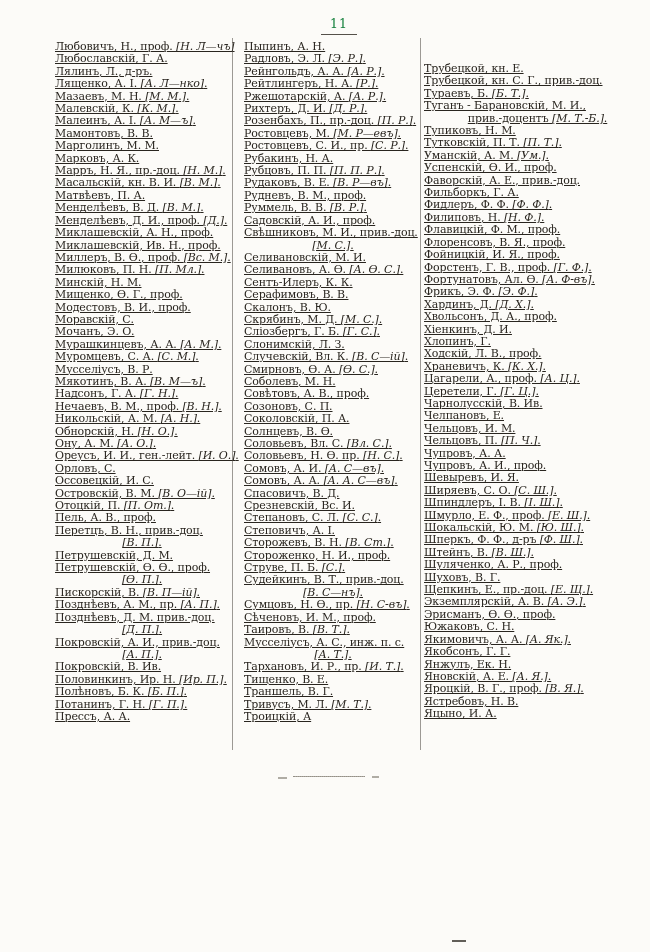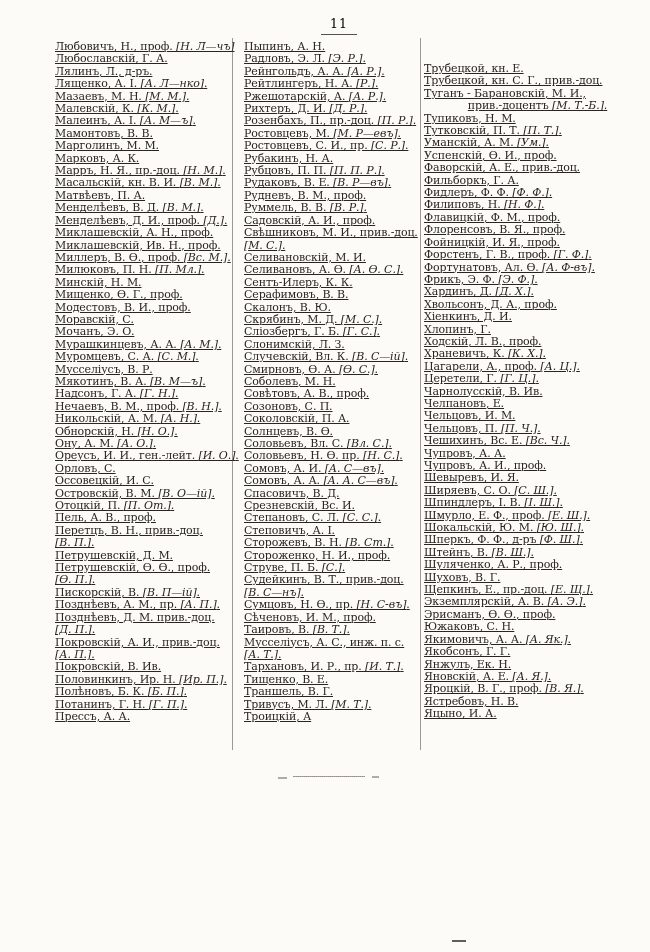--- a/index.html
+++ b/index.html
@@ -14,21 +14,21 @@
     background: #fcfbf8;
     color: #29251f;
     overflow: hidden;
   }
   .page-number {
     position: absolute;
     top: 16px; left: 0; right: 0;
     text-align: center;
     font-size: 12.5px;
     letter-spacing: 1px;
-    color: #000000;
+    color: #15803d;
     margin-left: 28px;
   }
   .page-number::after {
     content: "";
     display: block;
     width: 36px;
     border-top: 1px solid #55514a;
     margin: 3px auto 0 auto;
   }
   .column {
@@ -38,21 +38,21 @@
     line-height: 12.42px;
     white-space: nowrap;
     letter-spacing: -0.12px;
     text-decoration: underline;
   }
   .col-0 { left: 55px;  width: 176px; }
   .col-1 { left: 244px; width: 180px; }
   .col-2 { left: 424px; width: 214px; margin-top: 22px; }
   .line { height: 12.42px; }
   .line i { font-style: italic; }
-  .cont-right { text-align: left; padding-right: 2px; }
+  .cont-right { text-align: center; padding-right: 2px; }
   .cont-left  { padding-left: 13px; text-align: center; }
   .divider {
     position: absolute;
     top: 38px;
     width: 1px; height: 712px;
     background: #4d4941;
     opacity: 0.55;
   }
   .divider-1 { left: 232px; }
   .divider-2 { left: 420px; }
@@ -187,20 +187,21 @@
       <div class="line">Траншель, В. Г.</div>
       <div class="line">Тривусъ, М. Л. <i>[М. Т.]</i>.</div>
       <div class="line">Троицкій, А</div>
     </div>
 
   <div class="divider divider-2"></div>
 
   <div class="column col-2">
       <div class="line">Трубецкой, кн. Е.</div>
       <div class="line">Трубецкой, кн. С. Г., прив.-доц.</div>
+      <div class="line">Тураевъ, Б. <i>[Б. Т.]</i>.</div>
       <div class="line">Туганъ - Барановскій, М. И.,</div>
       <div class="line cont-left">прив.-доцентъ <i>[М. Т.-Б.]</i>.</div>
       <div class="line">Тупиковъ, Н. М.</div>
       <div class="line">Тутковскій, П. Т. <i>[П. Т.]</i>.</div>
       <div class="line">Уманскій, А. М. <i>[Ум.]</i>.</div>
       <div class="line">Успенскій, Ѳ. И., проф.</div>
       <div class="line">Фаворскій, А. Е., прив.-доц.</div>
       <div class="line">Фильборкъ, Г. А.</div>
       <div class="line">Фидлеръ, Ф. Ф. <i>[Ф. Ф.]</i>.</div>
       <div class="line">Филиповъ, Н. <i>[Н. Ф.]</i>.</div>
@@ -215,21 +216,20 @@
       <div class="line">Хіенкинъ, Д. И.</div>
       <div class="line">Хлопинъ, Г.</div>
       <div class="line">Ходскій, Л. В., проф.</div>
       <div class="line">Храневичъ, К. <i>[К. Х.]</i>.</div>
       <div class="line">Цагарели, А., проф. <i>[А. Ц.]</i>.</div>
       <div class="line">Церетели, Г. <i>[Г. Ц.]</i>.</div>
       <div class="line">Чарнолусскій, В. Ив.</div>
       <div class="line">Челпановъ, Е.</div>
       <div class="line">Чельцовъ, И. М.</div>
       <div class="line">Чельцовъ, П. <i>[П. Ч.]</i>.</div>
-      <div class="line">Чешихинъ, Вс. Е. <i>[Вс. Ч.]</i>.</div>
       <div class="line">Чупровъ, А. А.</div>
       <div class="line">Чупровъ, А. И., проф.</div>
       <div class="line">Шевыревъ, И. Я.</div>
       <div class="line">Ширяевъ, С. О. <i>[С. Ш.]</i>.</div>
       <div class="line">Шпиндлеръ, І. В. <i>[І. Ш.]</i>.</div>
       <div class="line">Шмурло, Е. Ф., проф. <i>[Е. Ш.]</i>.</div>
       <div class="line">Шокальскій, Ю. М. <i>[Ю. Ш.]</i>.</div>
       <div class="line">Шперкъ, Ф. Ф., д-ръ <i>[Ф. Ш.]</i>.</div>
       <div class="line">Штейнъ, В. <i>[В. Ш.]</i>.</div>
       <div class="line">Шуляченко, А. Р., проф.</div>

